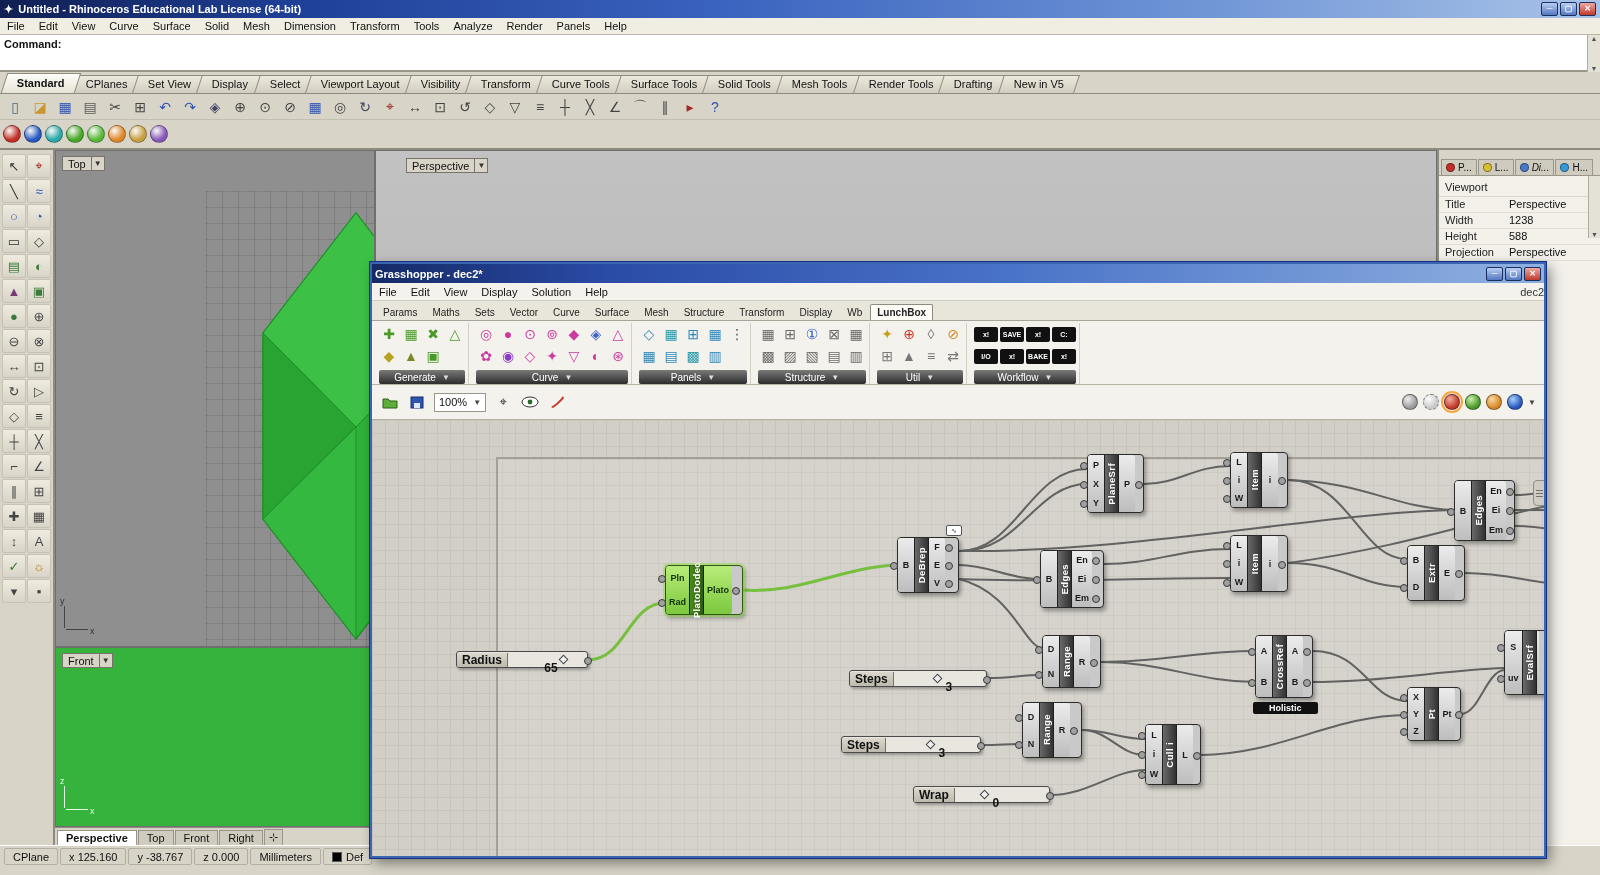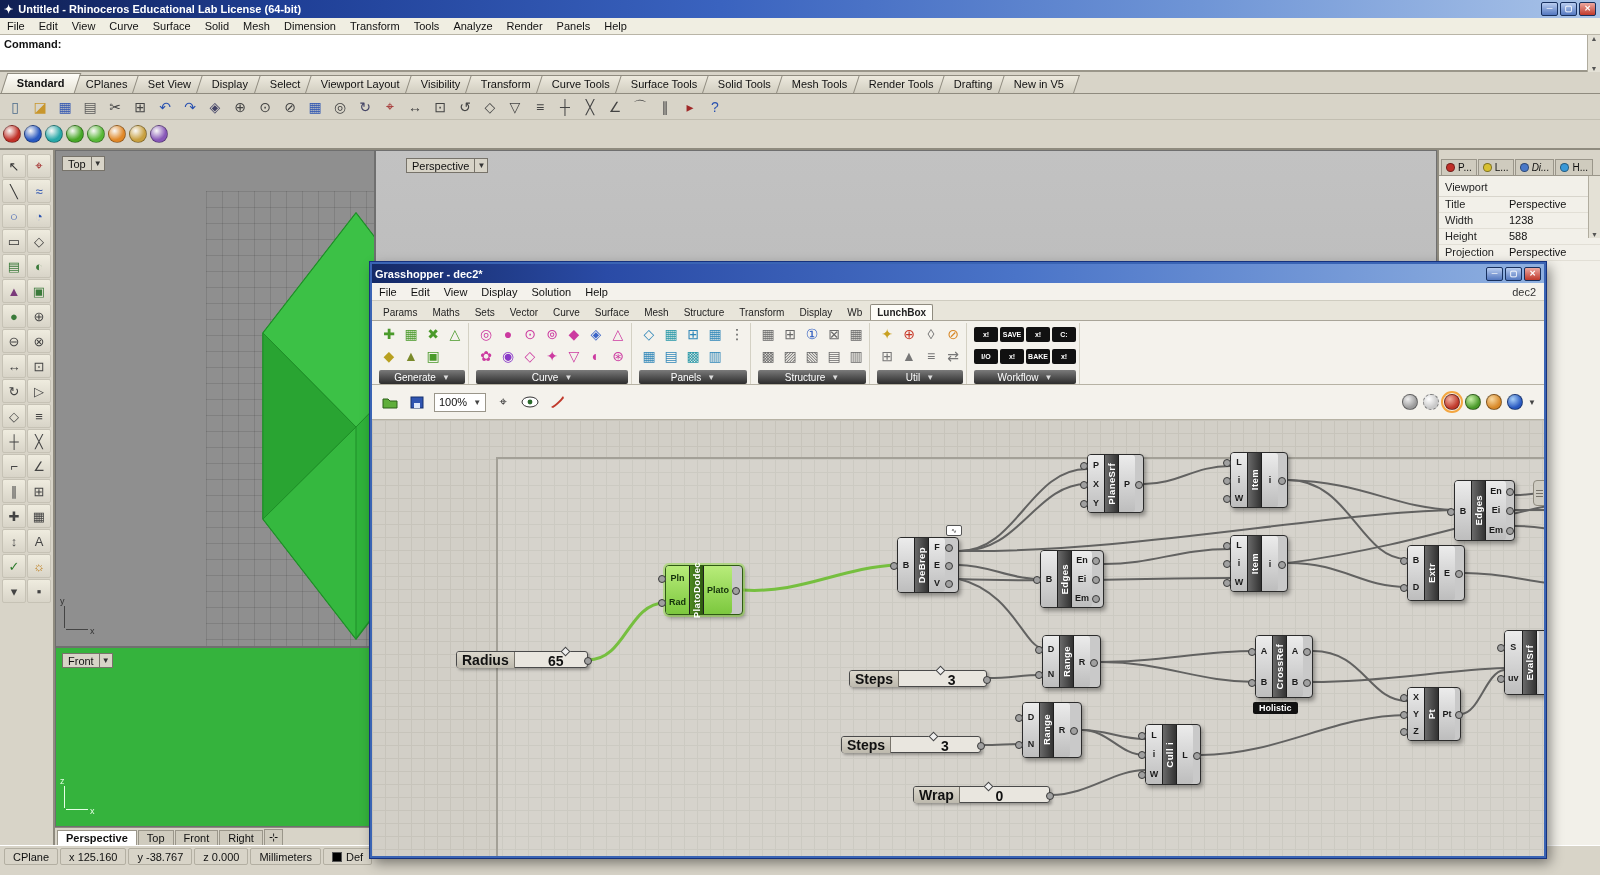--- a/index.html
+++ b/index.html
@@ -66,21 +66,21 @@
 .rp-row{display:flex;height:16px;line-height:15px;border-bottom:1px solid #e2dfd6}
 .rp-row .k{width:66px;padding-left:6px;color:#222}
 .rp-row .v{flex:1;padding-left:4px;color:#111}
 .rp-scroll{position:absolute;right:0;top:26px;width:12px;height:62px;background:#e4e1d6;border-left:1px solid #b0ac9e;display:flex;flex-direction:column;justify-content:flex-end;align-items:center;font-size:7px;color:#555}
 
 
 .gh{position:absolute;left:370px;top:262px;width:1176px;height:596px;border:2px solid #3a64b4;outline:1px solid #16327e;background:#f4f2ec;z-index:10;display:flex;flex-direction:column;box-shadow:4px 5px 12px rgba(0,0,0,.45)}
 .gh-title{height:19px;background:linear-gradient(to right,#152a66,#2a4ba6 20%,#4a74c8 55%,#8fb0e0);display:flex;align-items:center;color:#fff;font-weight:bold;font-size:11px;padding:0 3px;flex:none}
 .gh-menu{height:18px;background:#f4f2ec;border-bottom:1px solid #cfccc0;display:flex;align-items:center;font-size:11px;flex:none}
 .gh-menu .mi{padding:1px 7px;cursor:default}
-.gh-doc{margin-left:auto;padding-right:8px;color:#333}
+.gh-doc{margin-left:auto;padding-right:0;color:#333}
 .gh-tabs{height:20px;background:#e8e5da;border-bottom:1px solid #a9a599;display:flex;align-items:flex-end;padding-left:4px;font-size:10px;flex:none}
 .gh-tab{padding:2px 6px;margin-right:1px;border:1px solid transparent;border-bottom:none;cursor:default;color:#222}
 .gh-tab.active{background:#fdfcf7;border-color:#8f8b7f;font-weight:bold;border-radius:2px 2px 0 0}
 .gh-ribbon{height:64px;background:#f4f2ec;border-bottom:1px solid #b6b2a4;display:flex;align-items:stretch;padding:2px 0 0 4px;gap:4px;flex:none}
 .gh-group{display:flex;flex-direction:column;border-right:1px solid #d4d1c4;padding:0 3px}
 .gh-gicons{flex:1;display:grid;grid-auto-flow:column;grid-template-rows:22px 22px;align-items:center;justify-items:center;column-gap:2px}
 .gh-ricon{width:20px;height:20px;display:flex;align-items:center;justify-content:center;font-size:14px;cursor:default}
 .gh-wicon{width:24px;height:15px;background:#111;color:#fff;font-size:7px;font-weight:bold;display:flex;align-items:center;justify-content:center;border-radius:2px;cursor:default}
 .gh-glabel{height:14px;background:linear-gradient(#7a7a7a,#2c2c2c);color:#fff;font-size:10px;display:flex;align-items:center;justify-content:center;gap:6px;border-radius:2px;padding:0 6px;cursor:default}
 .gh-glabel .arr{font-size:8px;color:#ddd}
@@ -106,24 +106,24 @@
 .gh-col.in .gh-param::before,.gh-col.out .gh-param::after{content:"";position:absolute;top:50%;margin-top:-3px;width:6px;height:6px;border-radius:50%;background:#a0a0a0;border:1px solid #3a3a3a}
 .gh-col.in .gh-param::before{left:-9px}
 .gh-col.out .gh-param::after{right:-9px}
 .gh-mid{min-width:15px;background:linear-gradient(90deg,#6a6a6a,#323232);display:flex;align-items:center;justify-content:center;border-left:1px solid #1f1f1f;border-right:1px solid #1f1f1f}
 .gh-vlabel{writing-mode:vertical-rl;transform:rotate(180deg);color:#fff;font-weight:bold;font-size:9.5px;letter-spacing:.4px;white-space:nowrap}
 .gh-node.green{border-color:#2f5a14;box-shadow:0 0 0 2px rgba(150,220,80,.55),2px 3px 4px rgba(0,0,0,.35)}
 .gh-node.green .gh-col{background:linear-gradient(#b8ec7a,#7cc83e)}
 .gh-node.green .gh-mid{background:linear-gradient(90deg,#4e8a22,#2d5a10)}
 .gh-node.green .gh-param{color:#12300a}
 .gh-badge{position:absolute;right:-4px;top:-13px;width:16px;height:11px;background:#fff;border:1px solid #555;border-radius:2px;font-size:7px;line-height:9px;text-align:center;color:#333;z-index:3}
-.gh-tag{position:absolute;background:#111;color:#fff;font-size:9px;font-weight:bold;padding:1px 6px;border-radius:2px;z-index:3}
-
-
-.gh-slider{position:absolute;display:flex;align-items:flex-start;height:17px;border:1px solid #4a4a4a;border-radius:3px;background:#e9e6df;box-shadow:2px 2px 3px rgba(0,0,0,.3);font-size:14px;z-index:2}
+.gh-tag{position:absolute;background:#111;color:#fff;font-size:9px;font-weight:bold;padding:1px 16px;border-radius:2px;z-index:3}
+
+
+.gh-slider{position:absolute;display:flex;align-items:center;height:17px;border:1px solid #4a4a4a;border-radius:3px;background:#e9e6df;box-shadow:2px 2px 3px rgba(0,0,0,.3);font-size:12px;z-index:2}
 .gh-slider .sname{display:flex;align-items:center;padding:0 5px;background:linear-gradient(#dcd8cd,#bdb9ad);border-right:1px solid #77736a;font-weight:bold;border-radius:2px 0 0 2px}
 .gh-slider .strack{position:relative;flex:1;border-radius:0 2px 2px 0;background:#f4f1ea}
 .gh-slider .shandle{position:absolute;top:50%;width:7px;height:7px;margin-top:-4px;background:#efefef;border:1px solid #444;transform:rotate(45deg)}
 .gh-slider .sval{position:absolute;top:1px;font-weight:bold}
 .gh-slider::after{content:"";position:absolute;right:-5px;top:50%;margin-top:-3px;width:6px;height:6px;border-radius:50%;background:#a0a0a0;border:1px solid #3a3a3a}
 </style>
 </head>
 <body>
 
 <div class="titlebar">

